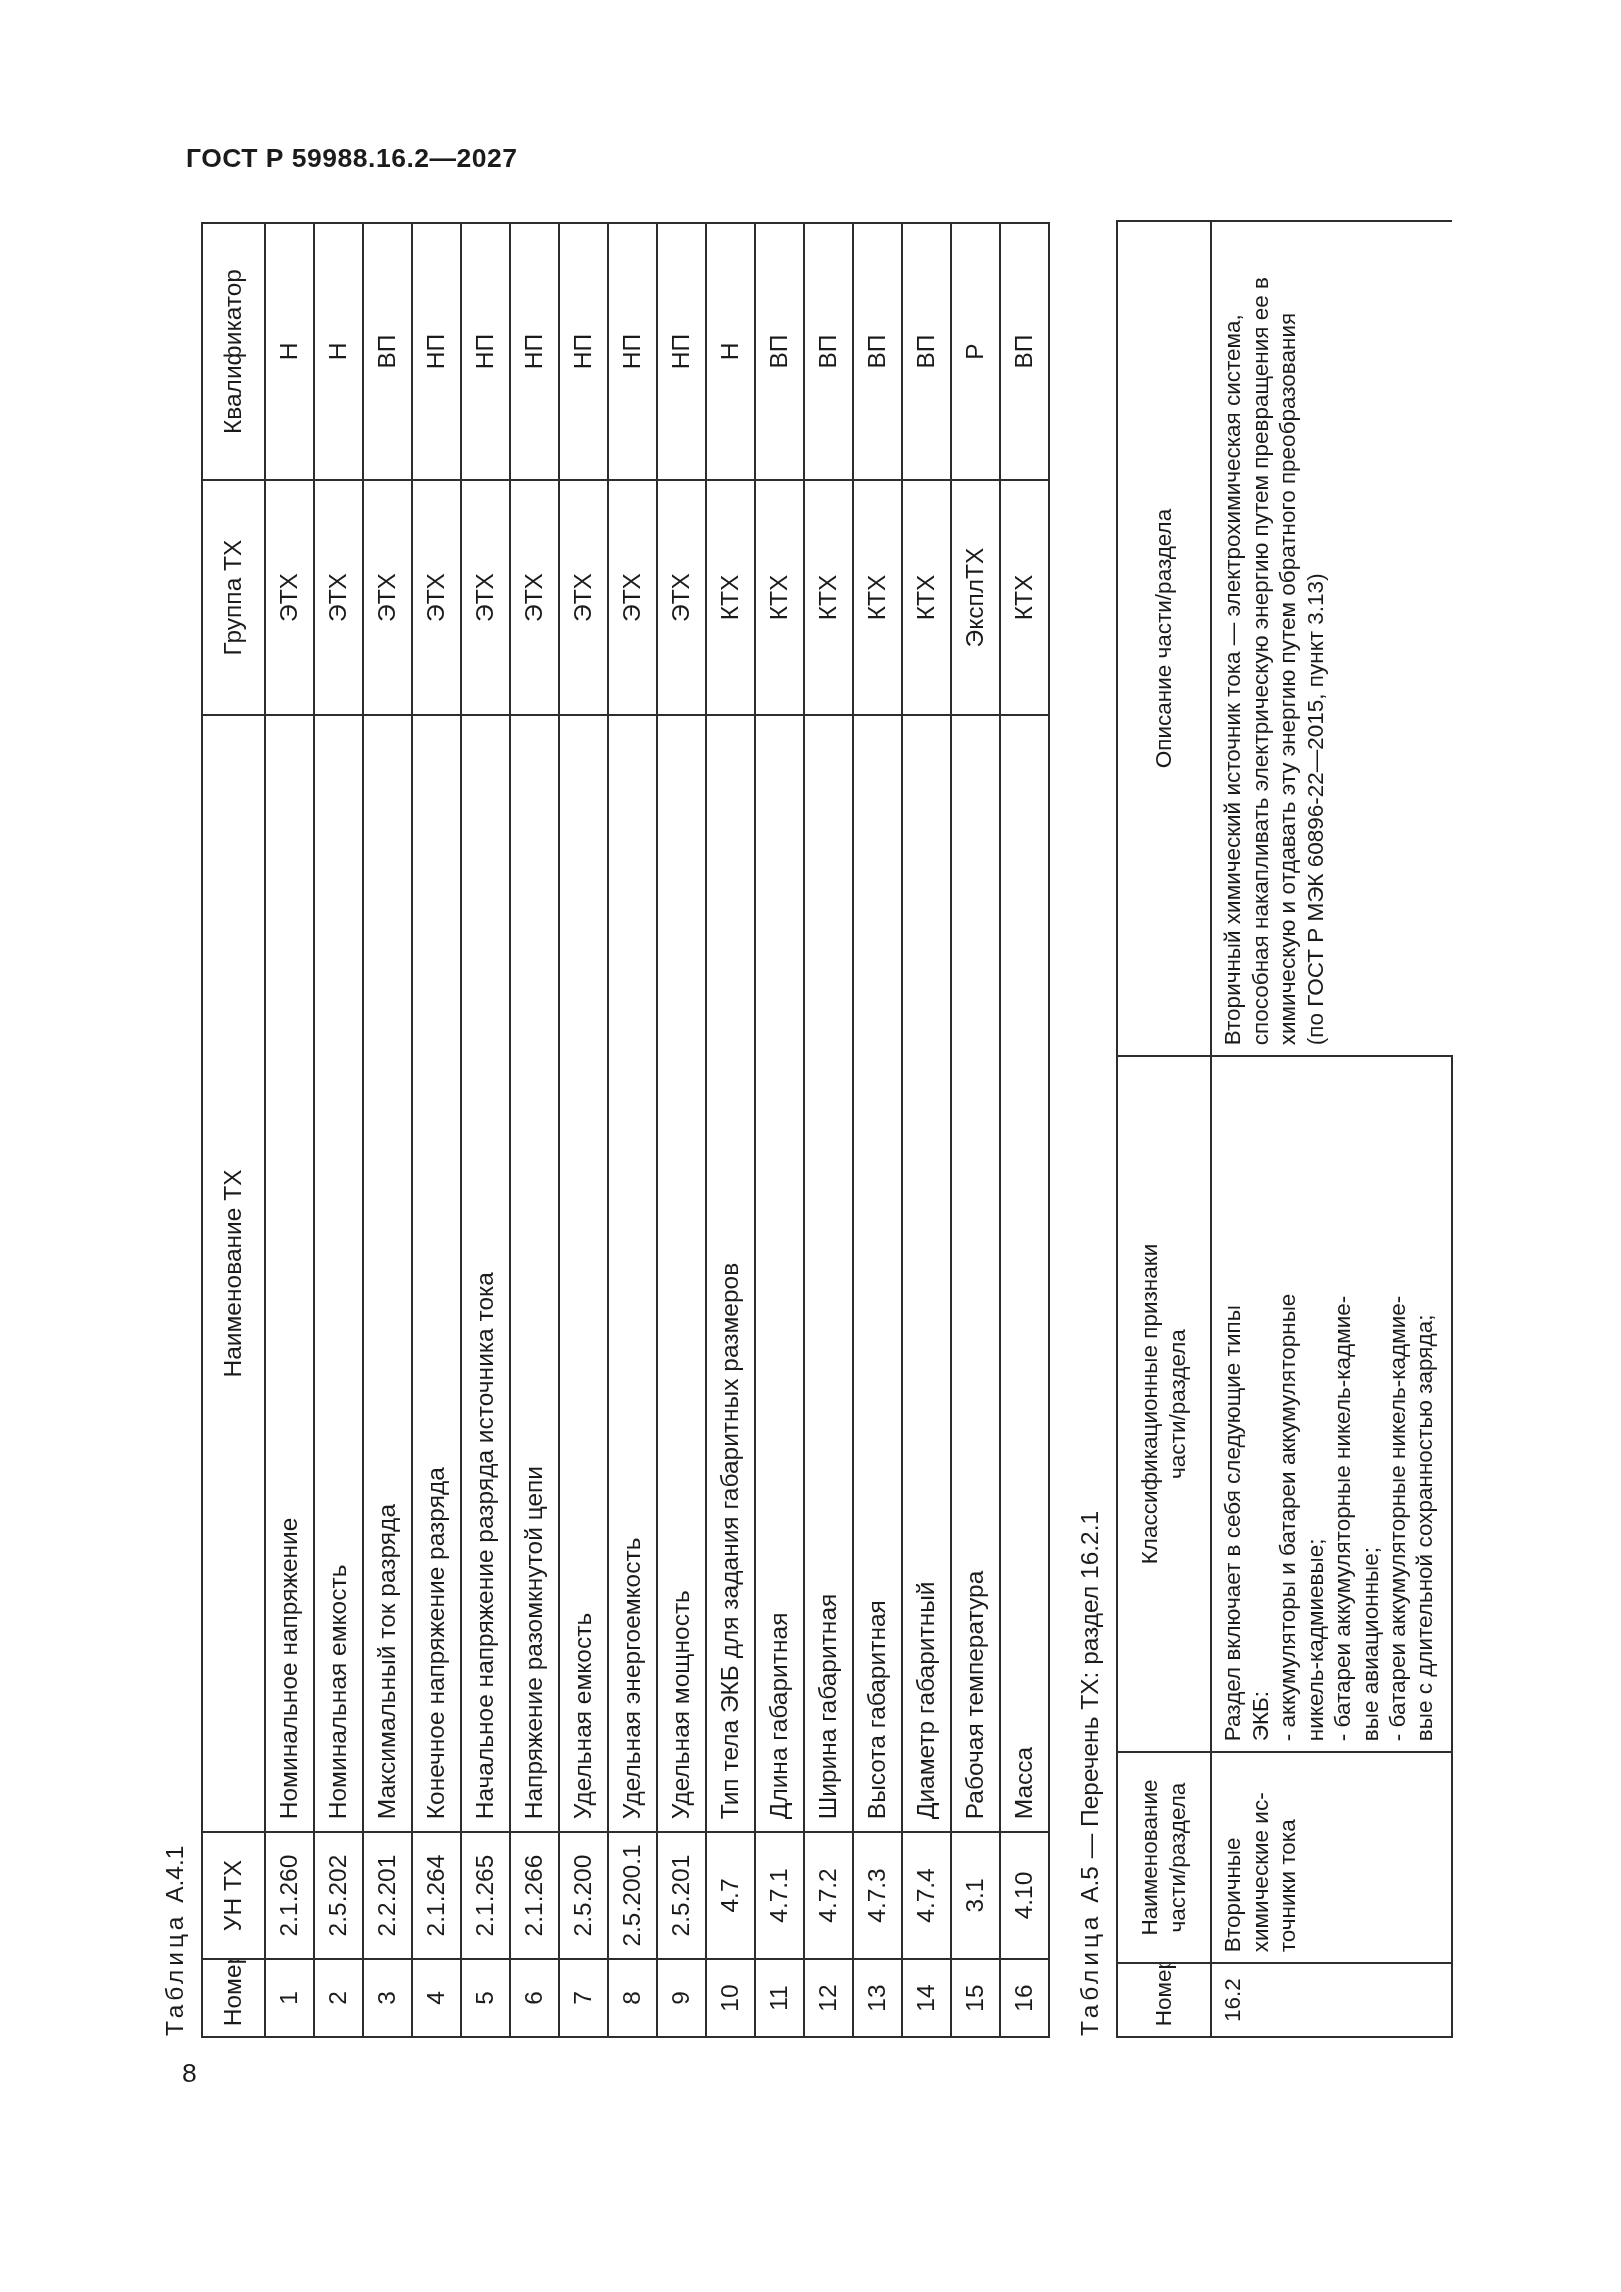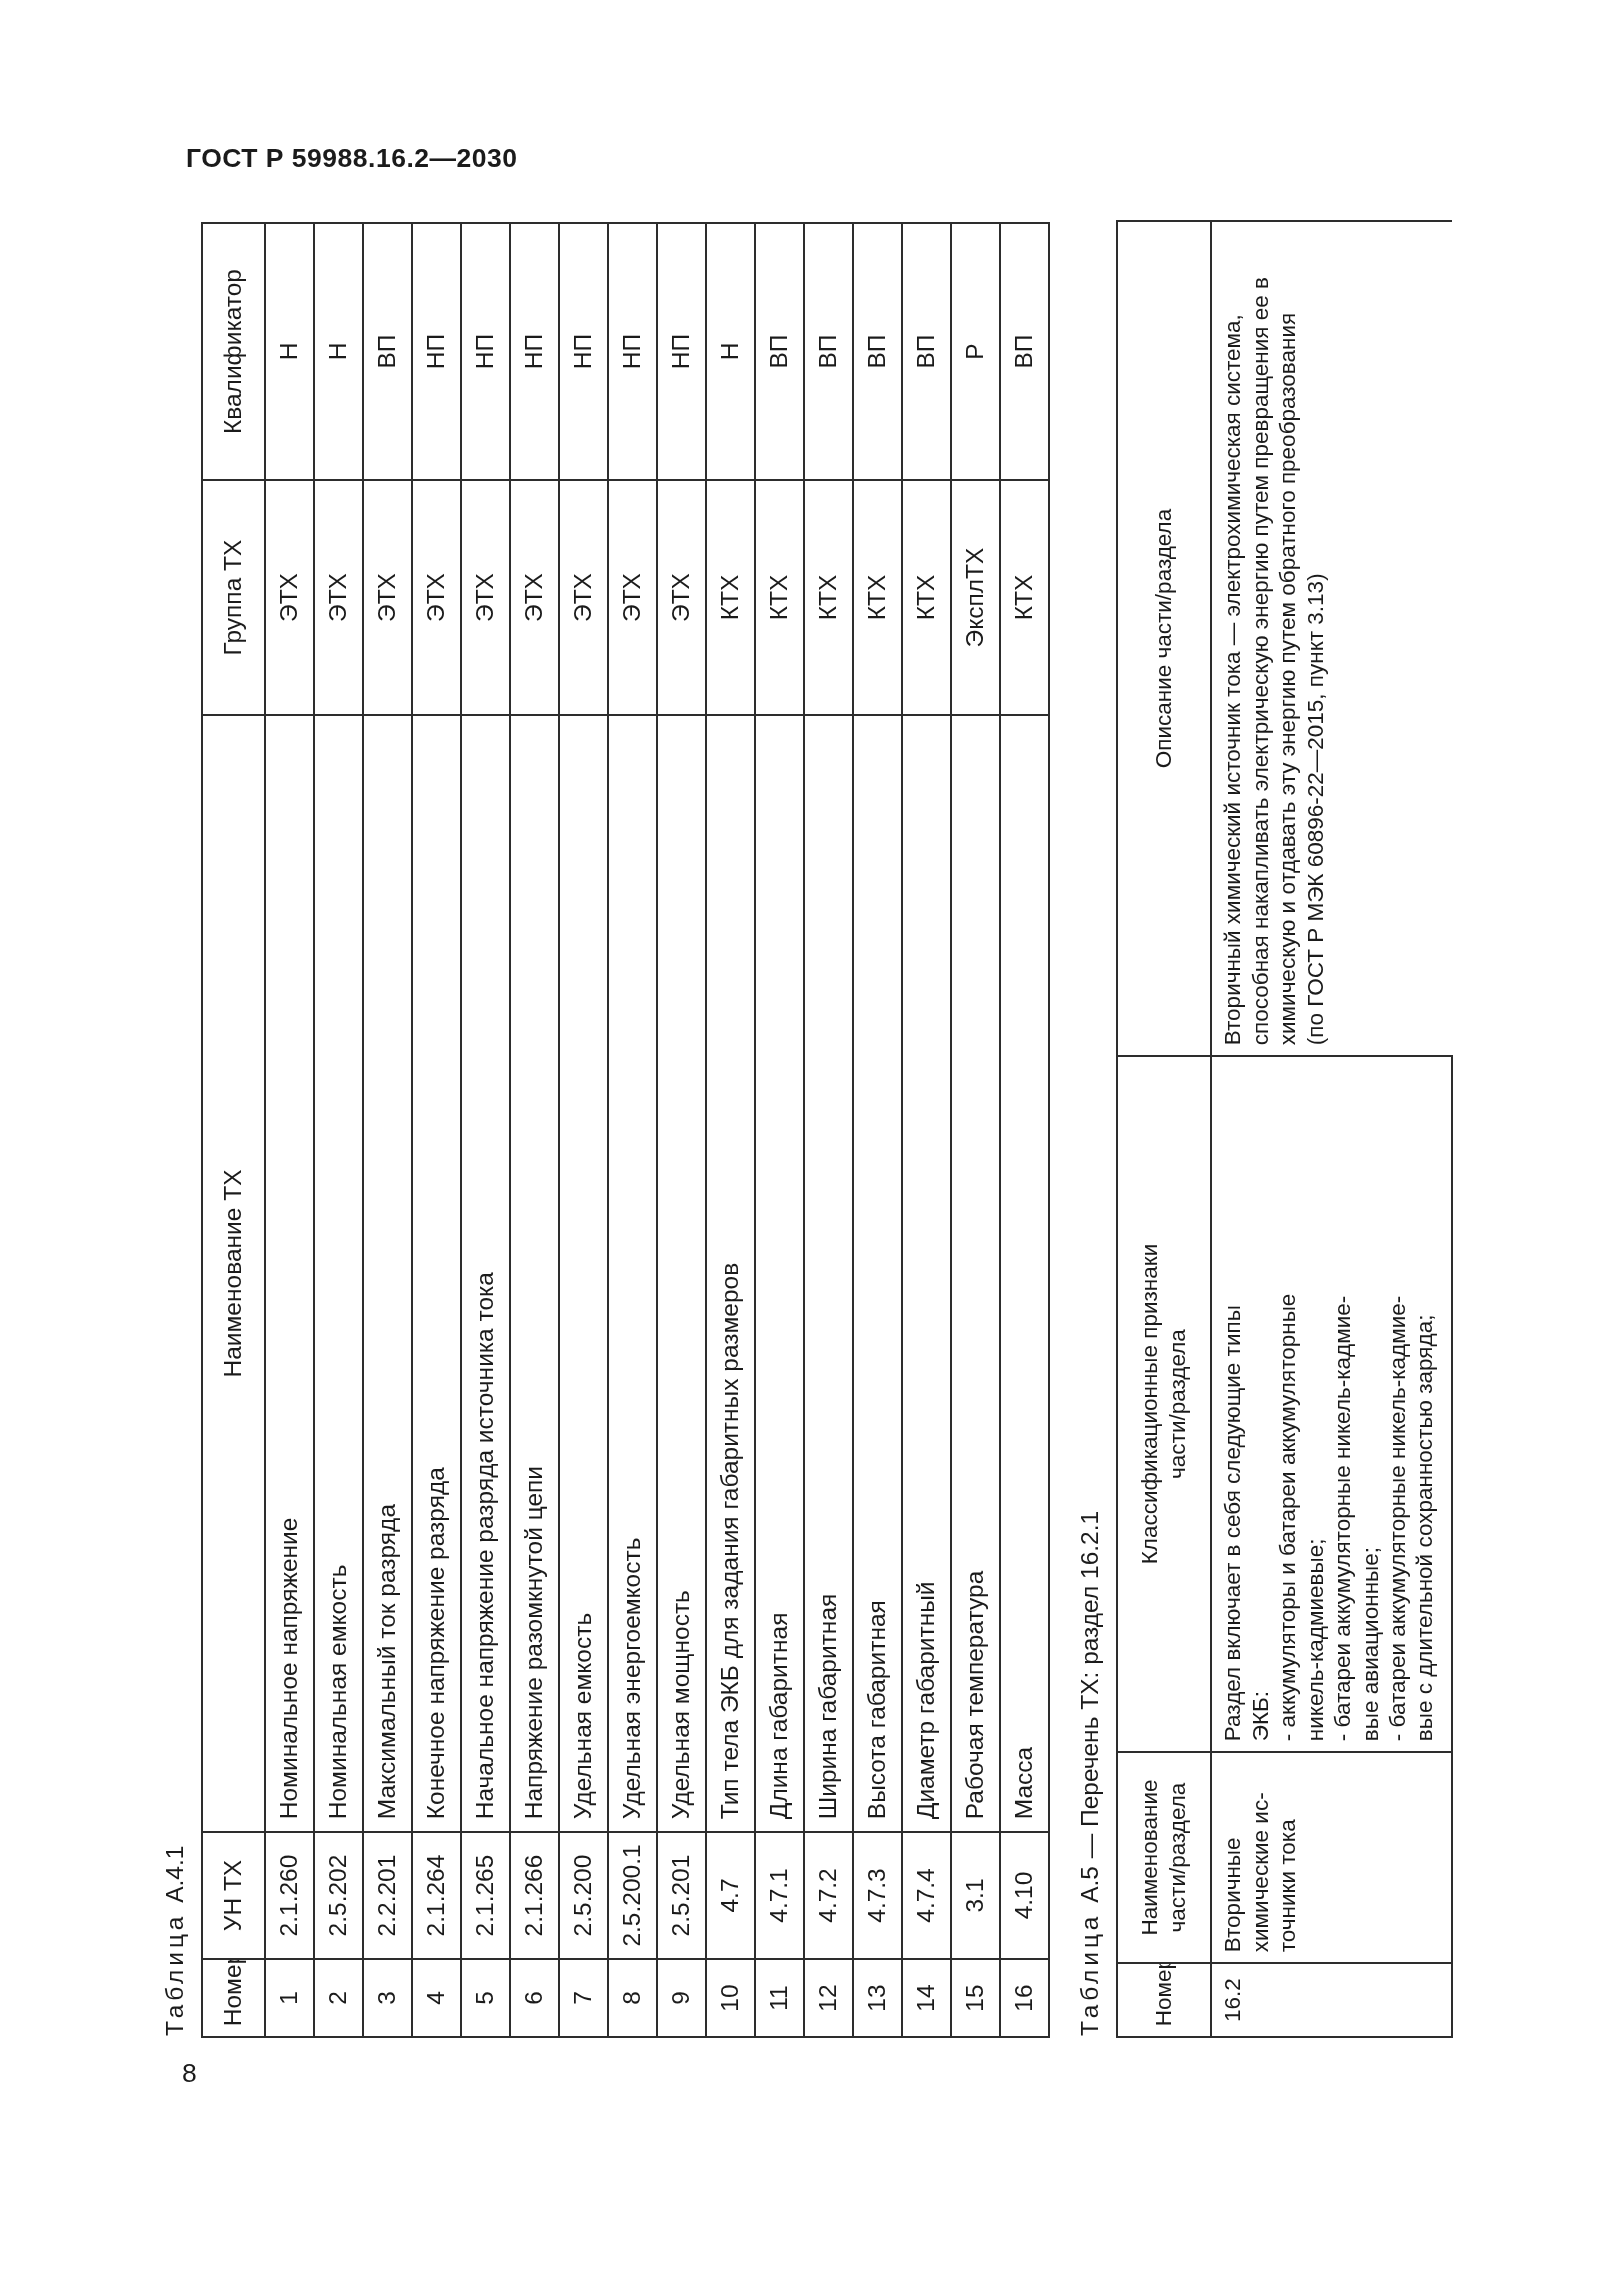--- a/index.html
+++ b/index.html
@@ -45,21 +45,21 @@
   .tblB th { height: 94px; font-size: 22.5px; text-align: center; vertical-align: middle; white-space: pre-line; line-height: 27.4px; }
   .tblB td { height: 241px; font-size: 22.5px; vertical-align: top; text-align: left; white-space: pre-line; line-height: 27.4px; padding-top: 7.8px; }
   .tblB td.num-cell { text-align: center; }
   .tblB td.cut { border-bottom: none; }
 </style>
 </head>
 <body>
 
 <div class="page">
 
-  <div class="doc-header">ГОСТ Р 59988.16.2—2030</div>
+  <div class="doc-header">ГОСТ Р 59988.16.2—2027</div>
 
   <div class="rot-block blockA">
     <div class="tbl-title">
       <span class="word">Таблица</span><span class="num">А.4.1</span>
     </div>
     <table class="tblA">
       <colgroup>
         <col style="width:78px">
           <col style="width:127px">
           <col style="width:1117px">

